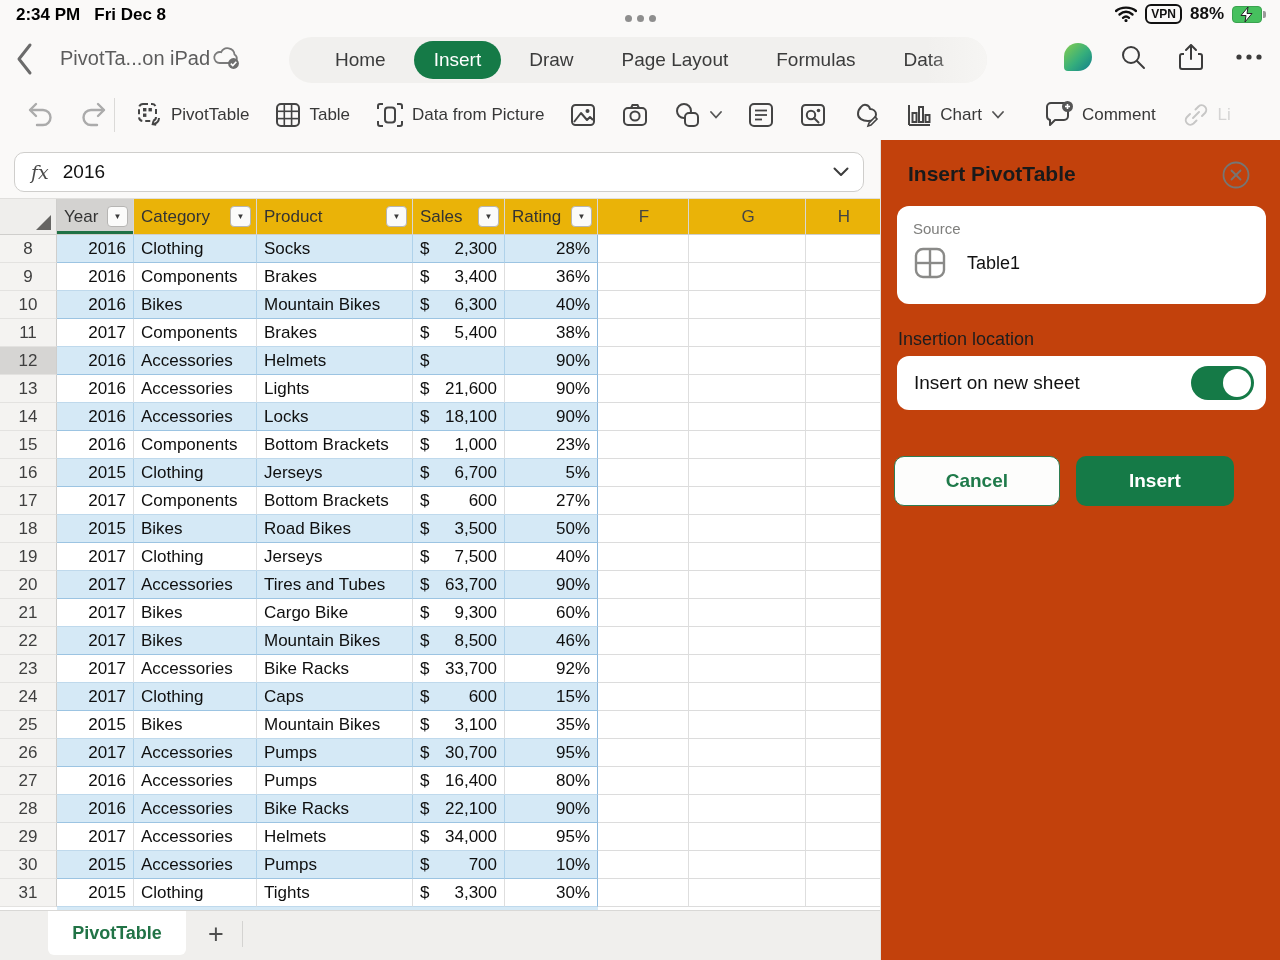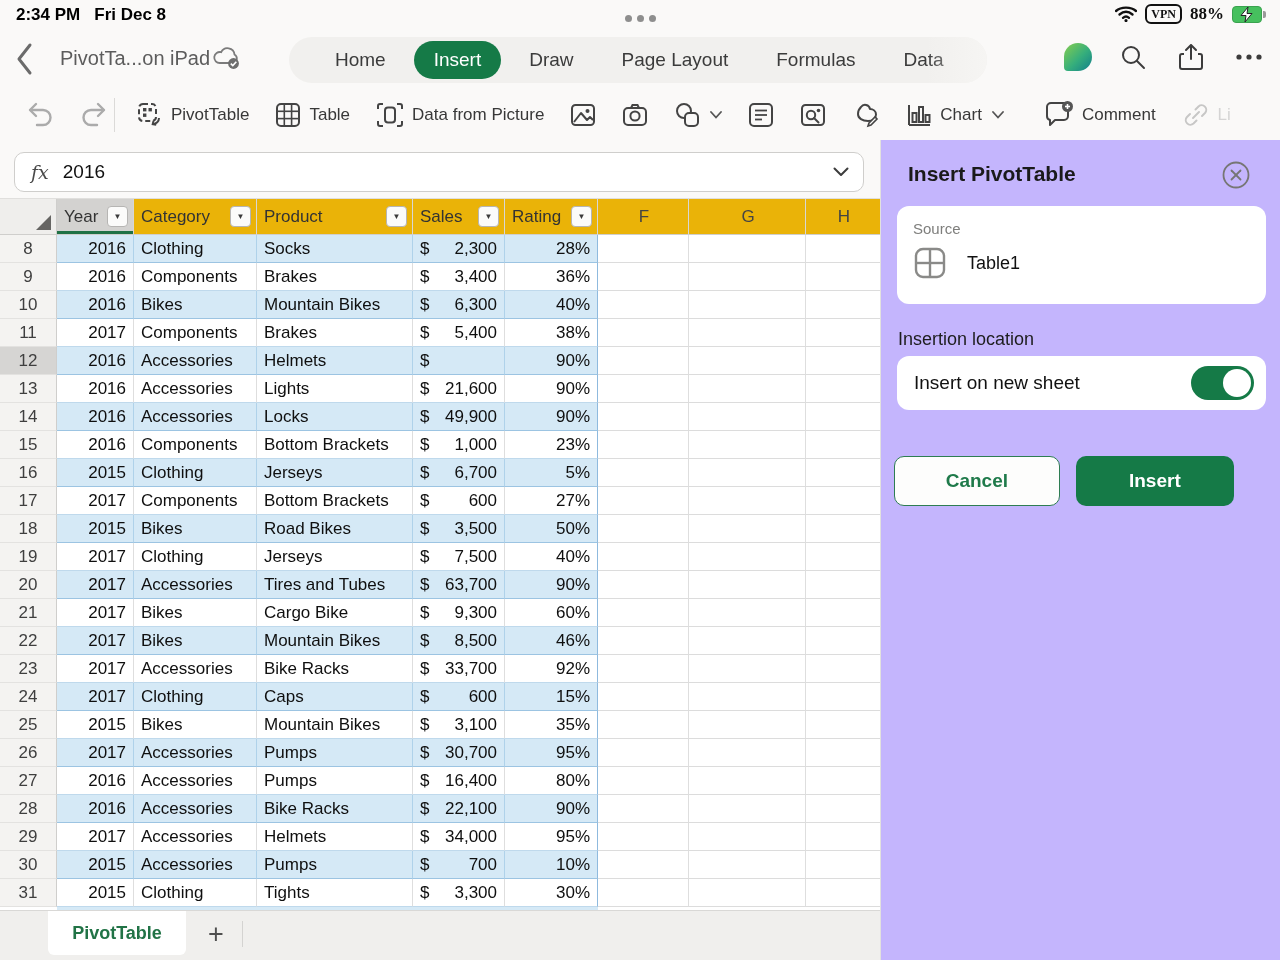--- a/index.html
+++ b/index.html
@@ -7,21 +7,21 @@
   body { font-family:"Liberation Sans", sans-serif; background:#FAF9F8; }
   #app { position:relative; width:1280px; height:960px; overflow:hidden; background:#FAF9F8; }
 
   
   .statusbar { position:absolute; top:0; left:0; width:1280px; height:28px; }
   .sb-left { position:absolute; left:16px; top:5px; font-size:17px; font-weight:700; color:#000; display:flex; gap:14px; }
   .sb-date { font-weight:600; }
   .sb-center { position:absolute; left:0; right:0; top:8px; text-align:center; }
   .sb-center .dots { display:inline-flex; gap:5px; }
   .sb-center .dots i { width:7px; height:7px; border-radius:50%; background:#8E8E8E; display:inline-block; }
-  .sb-right { position:absolute; right:14px; top:4px; display:flex; align-items:center; gap:8px;font-family:Liberation Serif, serif; }
+  .sb-right { position:absolute; right:14px; top:4px; display:flex; align-items:center; gap:8px; }
   .vpn-pill { border:2px solid #111; border-radius:6px; font-size:12px; font-weight:700; padding:0 4px; line-height:16px; color:#111; }
   .sb-pct { font-size:17px; font-weight:600; color:#111; }
   .battery { position:relative; width:34px; height:17px; }
   .battery .body { position:absolute; left:0; top:0; width:30px; height:17px; border-radius:4px; background:#46C05E; border:1px solid #3AA24F; }
   .battery .tip { position:absolute; right:0; top:5px; width:3px; height:7px; border-radius:0 2px 2px 0; background:#9a9a9a; }
   .battery svg { position:absolute; left:7px; top:1px; }
 
   
   .titlebar { position:absolute; top:30px; left:0; width:1280px; height:58px; }
   .back-btn { position:absolute; left:14px; top:12px; width:30px; height:34px; cursor:pointer; }
@@ -78,21 +78,21 @@
   .partialrow { display:flex; height:5px; }
   .partialrow .b { width:541px; margin-left:57px; background:#D5E9F6; }
 
   
   .sheetbar { position:absolute; top:910px; left:0; width:881px; height:50px; background:#F0EFED; border-top:1px solid #D9D8D6; }
   .sheettab { position:absolute; left:48px; top:0; width:138px; height:44px; background:#FFFFFF; border-radius:0 0 6px 6px; display:flex; align-items:center; justify-content:center; font-size:18px; font-weight:600; color:#217346; cursor:pointer; }
   .addsheet { position:absolute; left:196px; top:4px; width:40px; height:38px; font-size:27px; font-weight:300; color:#4F4F4F; display:flex; align-items:center; justify-content:center; cursor:pointer; }
   .sheetdiv { position:absolute; left:242px; top:10px; width:1px; height:26px; background:#D4D3D1; }
 
   
-  .panel { position:absolute; top:140px; left:880px; width:400px; height:820px; background:#c4b5fd; border-left:1px solid #E2E1DF;text-align:center; }
+  .panel { position:absolute; top:140px; left:880px; width:400px; height:820px; background:#c2410c; border-left:1px solid #E2E1DF;text-align:center; }
   .panel-title { position:absolute; left:27px; top:22px; font-size:21px; font-weight:700; color:#1A1A1A; }
   .panel-close { position:absolute; right:30px; top:21px; cursor:pointer; }
   .card { position:absolute; left:16px; width:369px; background:#fff; border-radius:12px; }
   .src-card { top:66px; height:98px; }
   .src-label { position:absolute; left:16px; top:14px; font-size:15px; color:#7E7E7C; }
   .src-row { position:absolute; left:16px; top:40px; display:flex; align-items:center; gap:20px; }
   .src-value { font-size:18px; color:#111; }
   .ins-label { position:absolute; left:17px; top:189px; font-size:18px; color:#1D1D1D; }
   .loc-card { top:216px; height:54px; display:flex; align-items:center; justify-content:space-between; padding:0 12px 0 17px; cursor:pointer; }
   .loc-label { font-size:19px; color:#111; }
@@ -466,21 +466,21 @@
           <div class="cell c-g"></div>
           <div class="cell c-h"></div>
         </div>
         <div class="grow banded">
           <div class="rn">14</div>
           <div class="cell tcell c-year">2016</div>
           <div class="cell tcell c-cat">Accessories</div>
           <div class="cell tcell c-prod">Locks</div>
           <div class="cell tcell c-sales">
             <span>$</span>
-            <span>49,900</span>
+            <span>18,100</span>
           </div>
           <div class="cell tcell c-rate">90%</div>
           <div class="cell c-f"></div>
           <div class="cell c-g"></div>
           <div class="cell c-h"></div>
         </div>
         <div class="grow">
           <div class="rn">15</div>
           <div class="cell tcell c-year">2016</div>
           <div class="cell tcell c-cat">Components</div>

